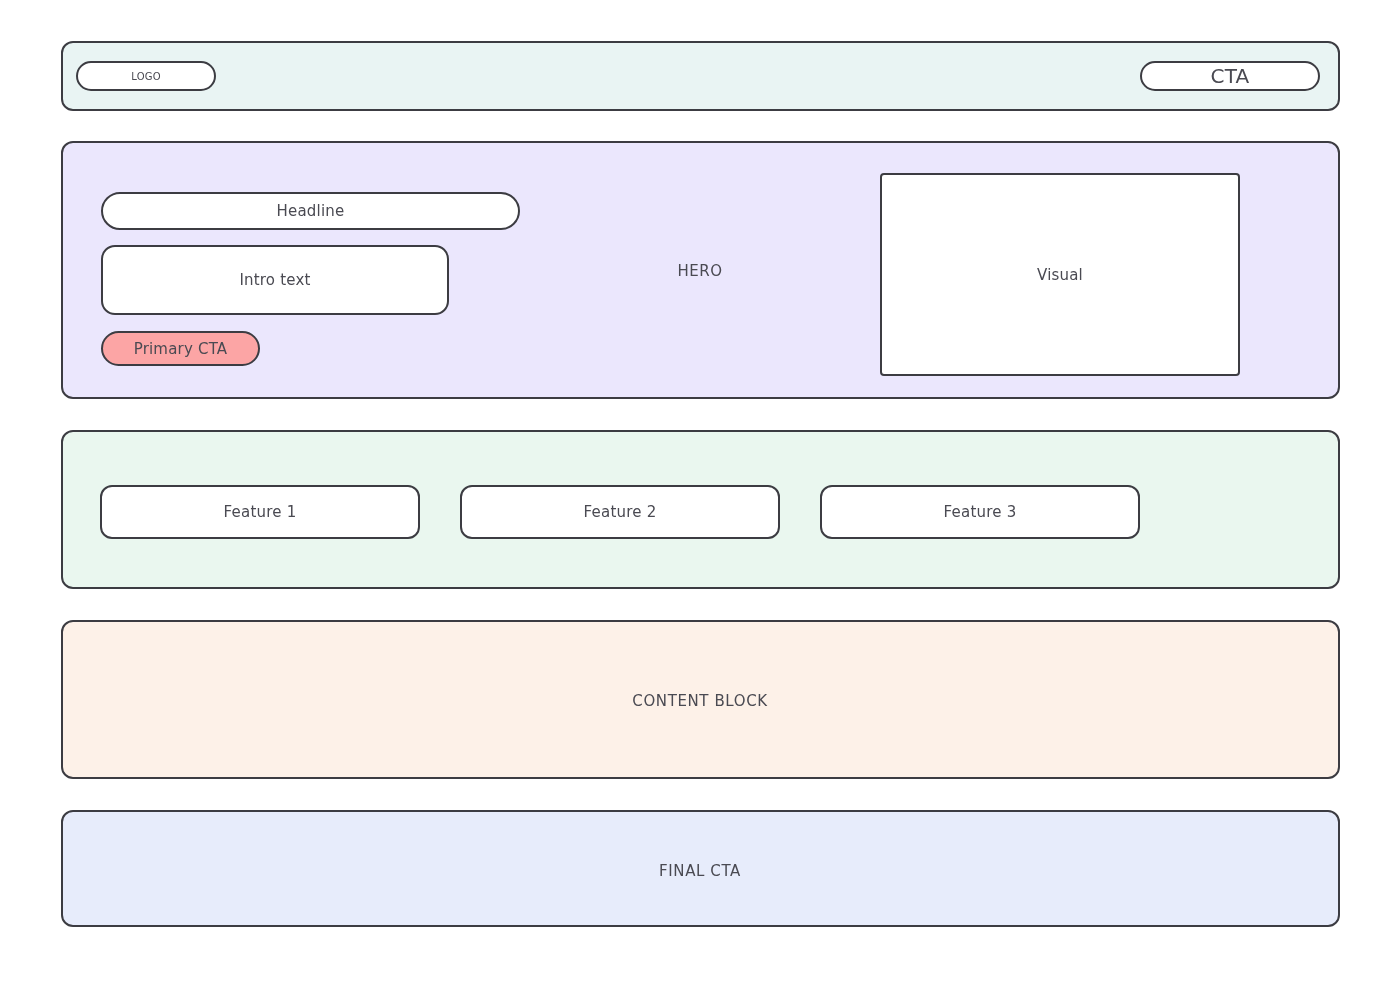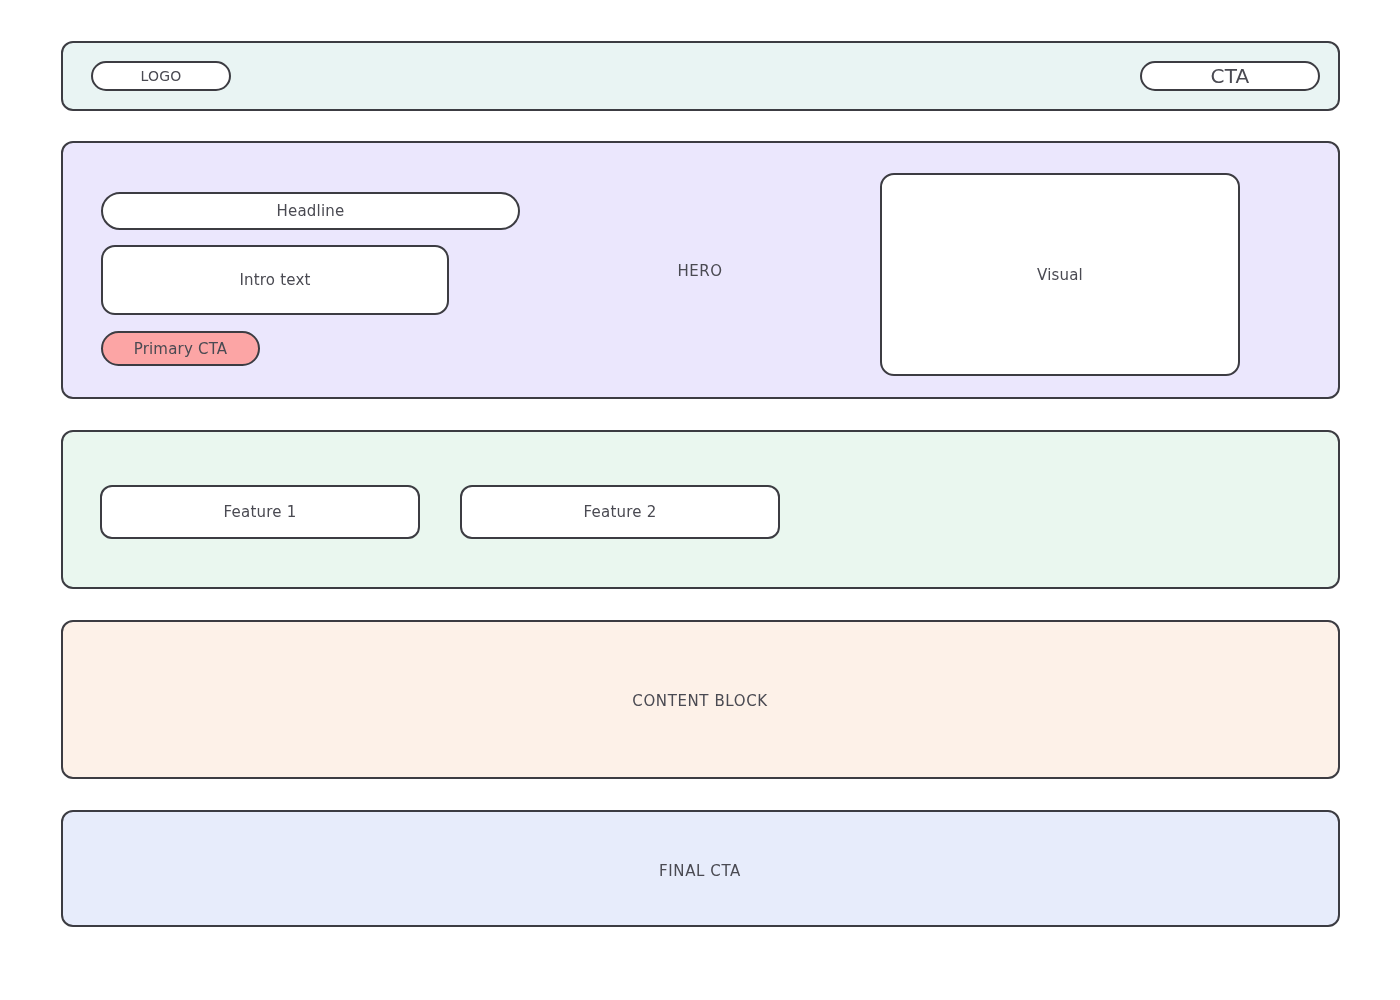--- a/index.html
+++ b/index.html
@@ -54,26 +54,26 @@
   
   #header {
     left: 61px;
     top: 41px;
     width: 1279px;
     height: 70px;
     background: #e9f4f3;
     border-radius: 12px;
   }
   #logo-chip {
-    left: 91px;
+    left: 76px;
     top: 61px;
     width: 140px;
     height: 30px;
     border-radius: 15px;
-    font-size: 14px;
+    font-size: 10px;
   }
   #header-cta {
     left: 1140px;
     top: 61px;
     width: 180px;
     height: 30px;
     border-radius: 15px;
     font-size: 20px;
   }
 
@@ -113,21 +113,21 @@
     height: 35px;
     border-radius: 18px;
     background: #fca5a5;
     font-size: 15px;
   }
   #hero-visual {
     left: 880px;
     top: 173px;
     width: 360px;
     height: 203px;
-    border-radius: 14px;
+    border-radius: 4px;
     font-size: 15px;
   }
 
   
   #features {
     left: 61px;
     top: 430px;
     width: 1279px;
     height: 159px;
     background: #eaf7ef;
@@ -208,20 +208,23 @@
   </div>
 
   <div class="section" id="features"></div>
 
   <div class="box feature-card" id="feature-1">
     <span>Feature 1</span>
   </div>
   <div class="box feature-card" id="feature-2">
     <span>Feature 2</span>
   </div>
+  <div class="box feature-card" id="feature-3">
+    <span>Feature 3</span>
+  </div>
 
   <div class="section" id="content-block"></div>
   <div class="section-label" id="content-block-label">CONTENT BLOCK</div>
 
   <div class="section" id="final-cta"></div>
   <div class="section-label" id="final-cta-label">FINAL CTA</div>
 
 </div>
 
 </body></html>

